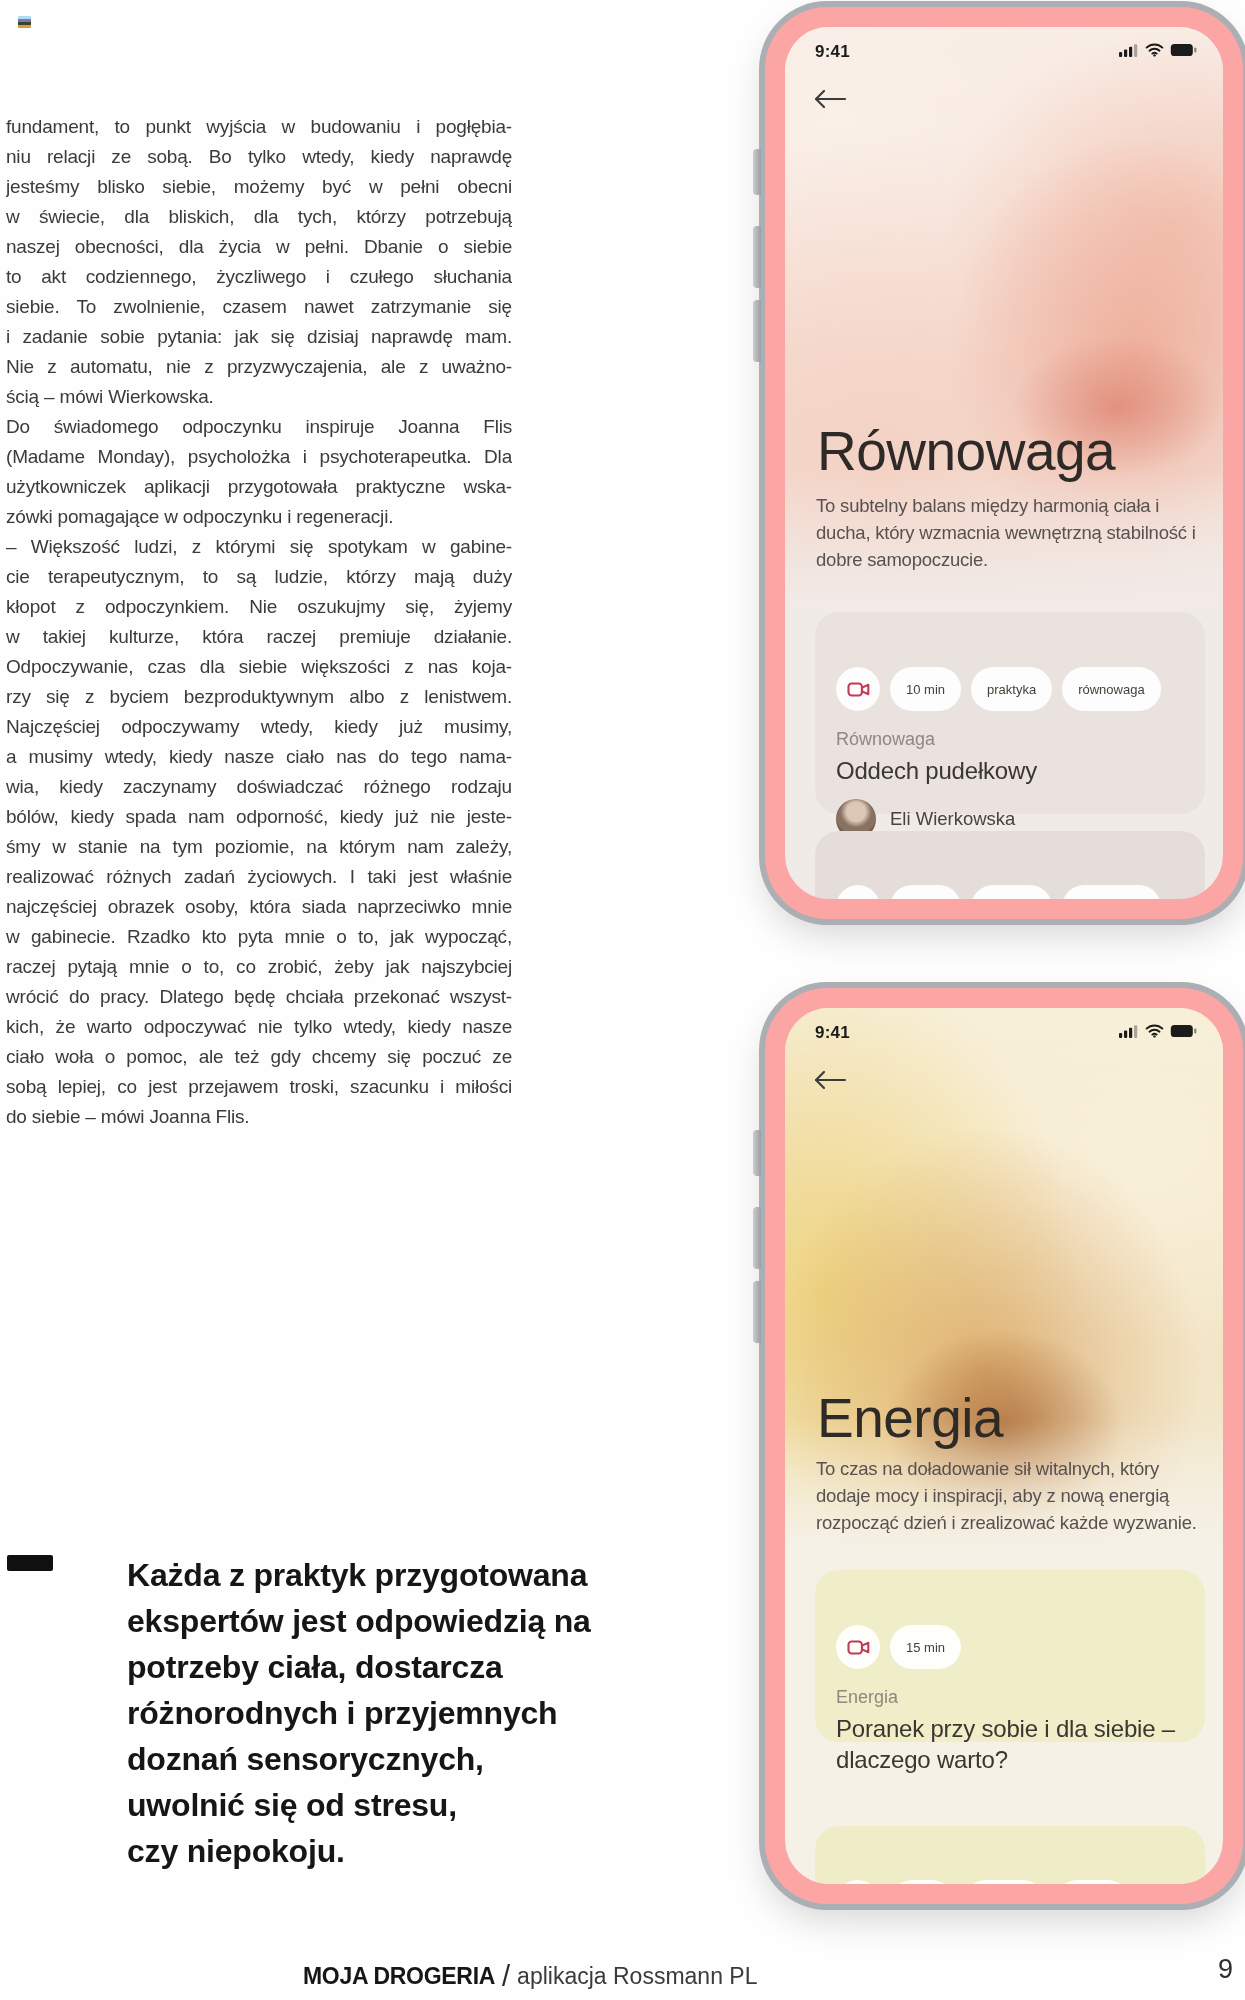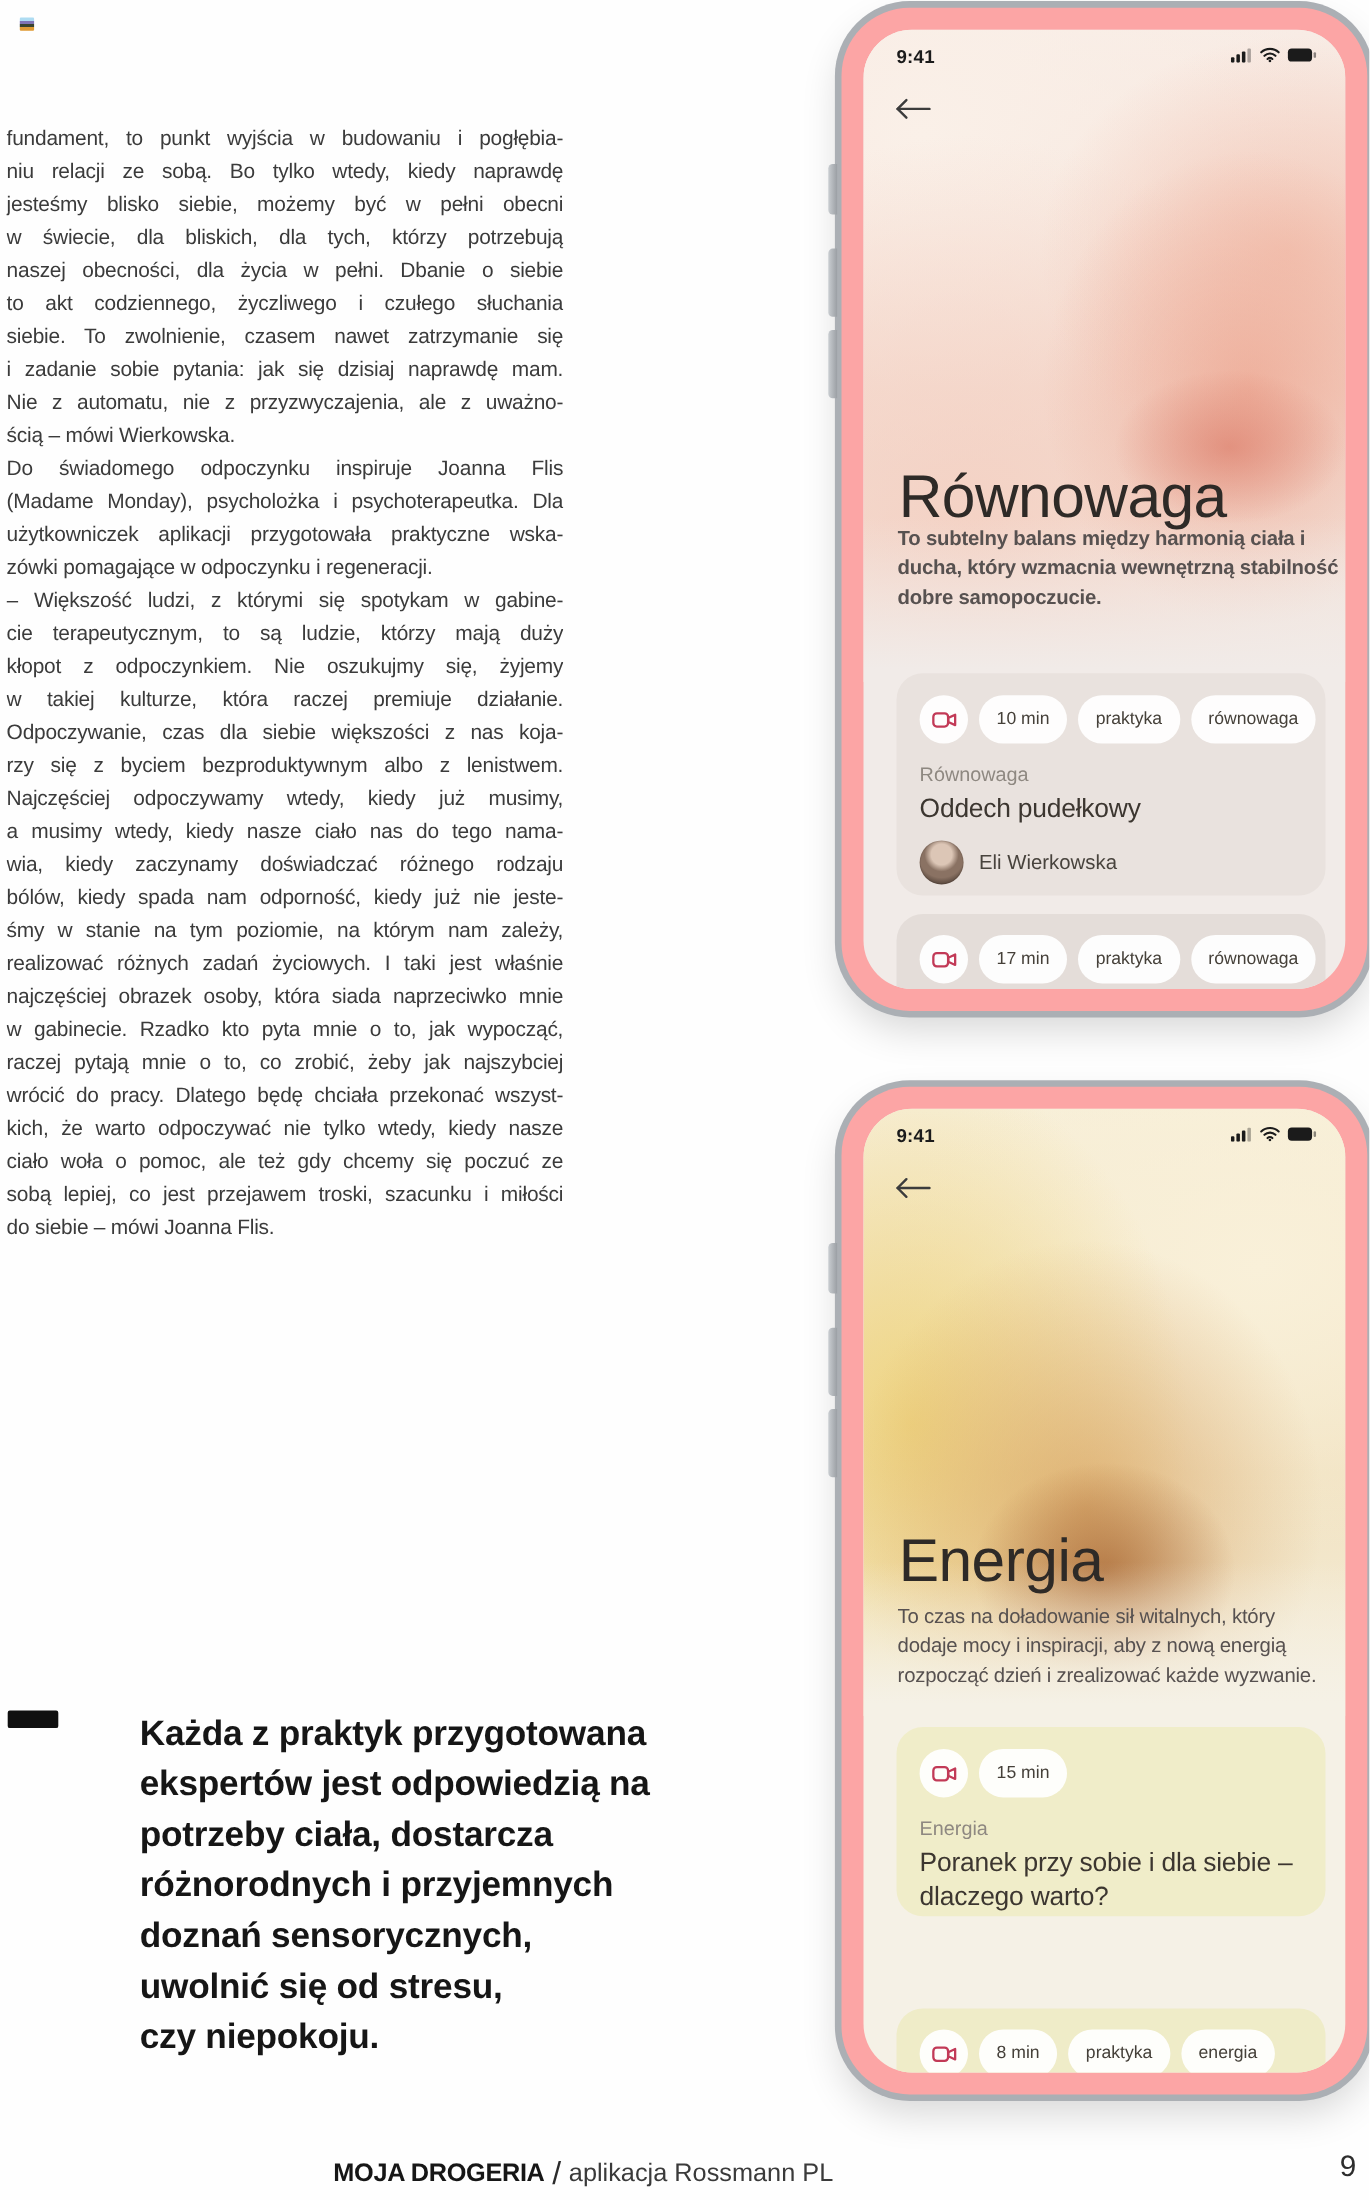--- a/index.html
+++ b/index.html
@@ -64,35 +64,35 @@
   .statusbar{position:absolute;top:12px;left:30px;right:26px;height:26px;z-index:5;
              display:flex;justify-content:space-between;align-items:center;}
   .time{font-size:17px;font-weight:700;color:#1b1b1b;letter-spacing:0.2px;}
   .sicons{display:flex;gap:6px;align-items:center;}
   .back{position:absolute;left:28px;top:60px;z-index:5;width:36px;height:26px;cursor:pointer;}
 
   .app-title{position:absolute;left:32px;z-index:4;font-size:55px;font-weight:500;
              color:#2e2a27;letter-spacing:-0.5px;}
   .t1{top:392px;} .t2{top:378px;}
   .app-desc{position:absolute;left:31px;width:402px;z-index:4;color:#575150;}
-  .d1{top:448px;font-weight:bold;} .d2{top:447px;}
+  .d1{top:465px;} .d2{top:447px;}
   .desc-line{font-size:18.5px;line-height:27px;height:27px;overflow:hidden;letter-spacing:-0.2px;}
 
   .card{position:absolute;left:30px;width:390px;border-radius:24px;z-index:4;box-sizing:border-box;}
   .main-card{padding:20px 21px;}
   .next-card{padding:19px 21px;height:120px;}
   .mc1{top:585px;height:202px;background:var(--card1_bg,#e9e2de);}
   .nc1{top:804px;background:#e4ddd9;}
   .mc2{top:562px;height:172px;background:var(--card2_bg,#f0edc9);}
   .nc2{top:818px;background:#efecc8;}
 
   .pillrow{display:flex;gap:10px;align-items:center;}
   .pill{background:rgba(255,255,255,0.93);border-radius:22px;height:44px;display:flex;
-        align-items:center;justify-content:center;padding:0 16px;font-size:16px;
-        color:#454039;white-space:nowrap;box-sizing:border-box;}
+        align-items:center;justify-content:center;padding:0 16px;font-size:13px;
+        color:#454039;white-space:nowrap;box-sizing:border-box;margin-top:35px;}
   .icon-pill{width:44px;min-width:44px;padding:0;}
 
   .card-cat{margin-top:18px;font-size:18px;color:#8e8881;}
   .card-title{margin-top:5px;font-size:24px;line-height:31px;font-weight:500;color:#3c3630;letter-spacing:-0.2px;}
   .person{margin-top:13px;display:flex;gap:14px;align-items:center;}
   .avatar{width:40px;height:40px;min-width:40px;border-radius:50%;box-shadow:inset 0 0 0 1px rgba(0,0,0,0.08);}
   .av1{background:radial-gradient(circle at 50% 32%,#dcc6b6 0 28%,#8a7263 46% 62%,#5e4c41 78%);}
   .av2{background:radial-gradient(circle at 50% 32%,#e5cfba 0 28%,#97806b 46% 62%,#6a5747 78%);}
   .person-name{font-size:18.5px;line-height:24px;color:#48433d;max-width:290px;}
 </style>

